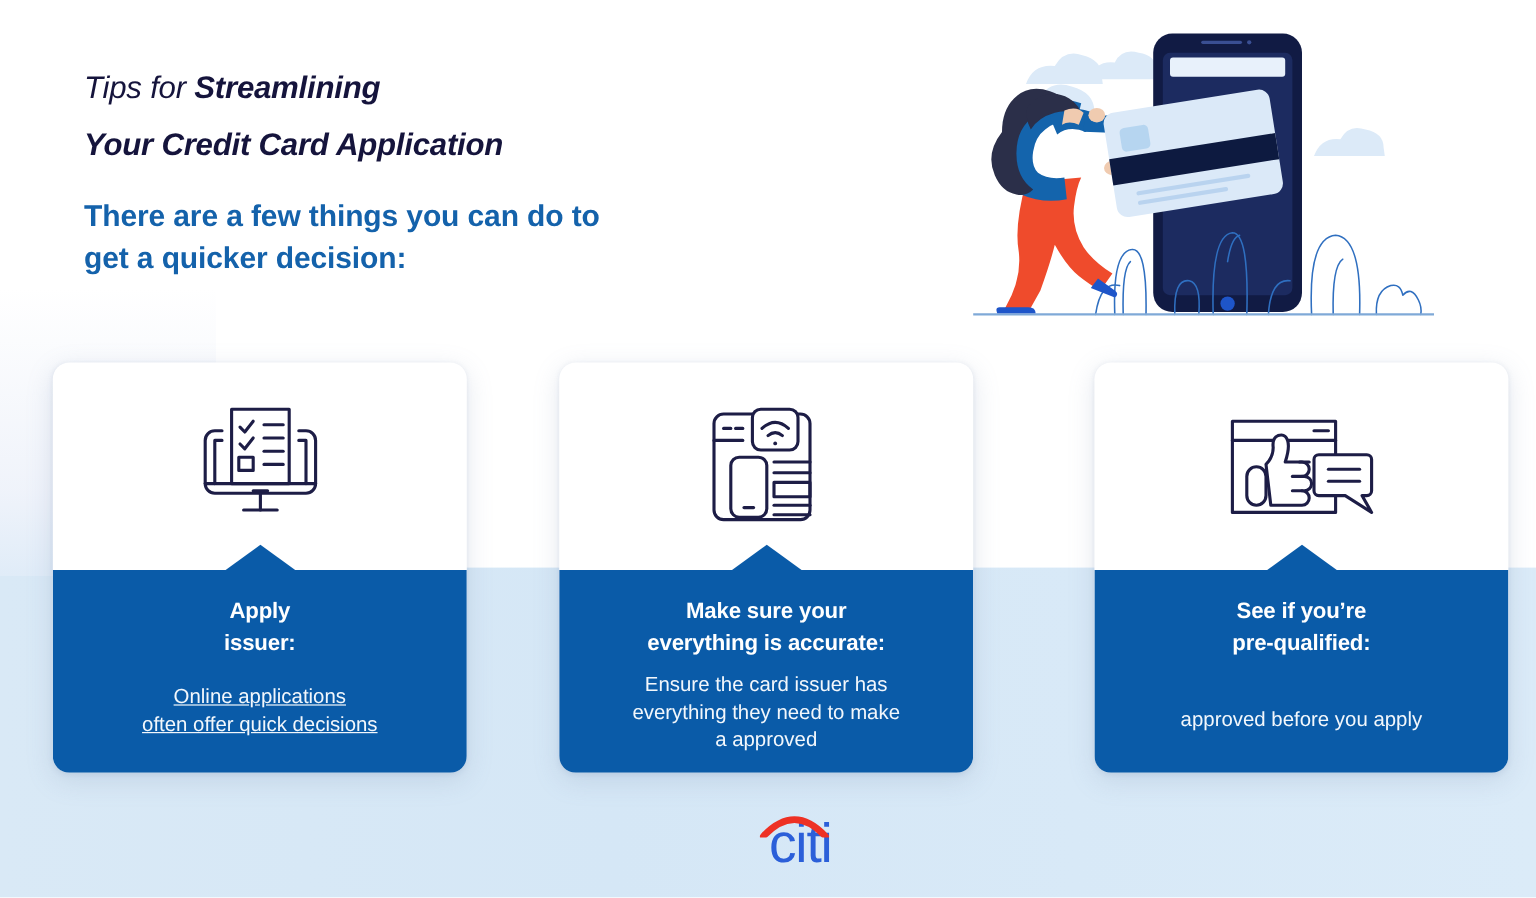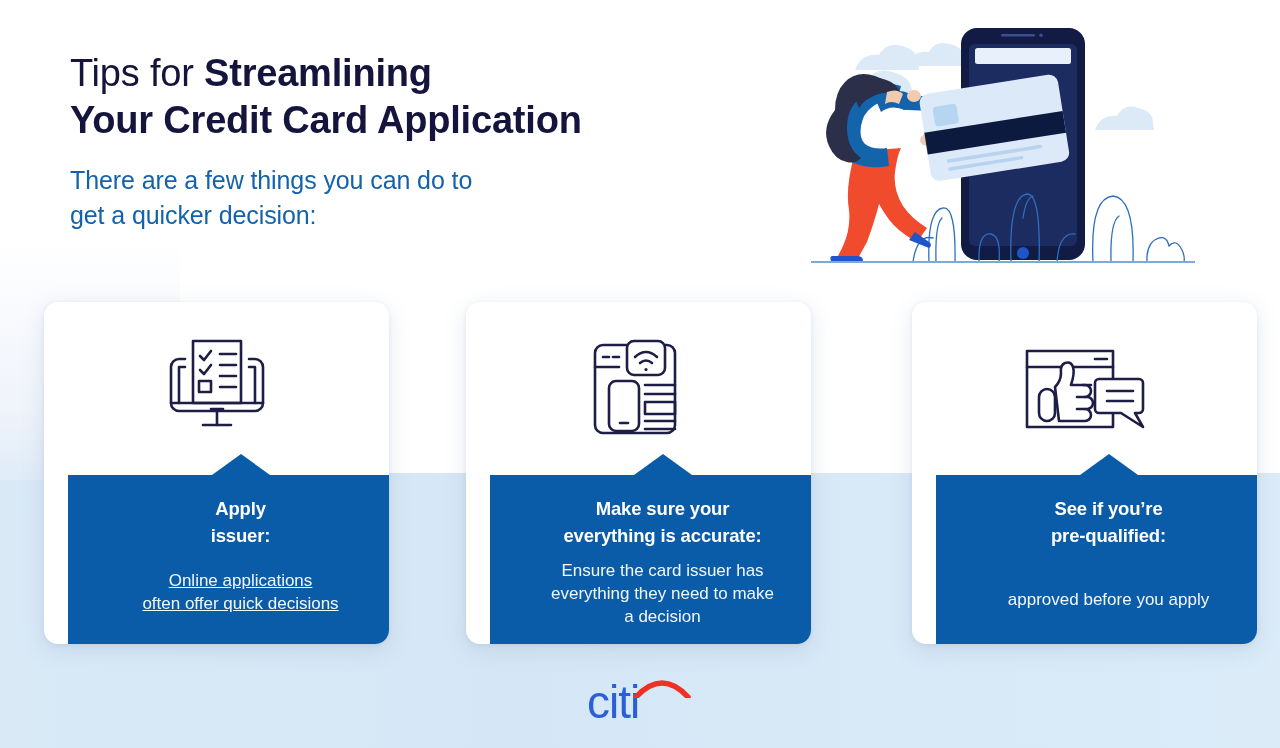--- a/index.html
+++ b/index.html
@@ -36,33 +36,34 @@
     background: linear-gradient(180deg, rgba(242,245,252,0) 0%, rgba(238,242,250,0.9) 70%, rgba(224,236,248,1) 100%);
   }
 
   
   .header {
     position: absolute;
     left: 70px; top: 50px;
     width: 620px;
   }
   .title {
-    font-size: 38px;
+    font-size: 26px;
     line-height: 47px;
     color: #15143c;
     font-weight: 400;
     letter-spacing: -0.2px;
+    font-style: italic;
   }
   .title b { font-weight: 700; }
   .subtitle {
     margin-top: 19px;
     font-size: 25px;
     line-height: 35px;
     color: #1462ab;
-    font-weight: 400;
+    font-weight: 700;
     letter-spacing: -0.1px;
   }
 
   
   .illustration {
     position: absolute;
     left: 795px; top: 0px;
     width: 420px; height: 270px;
   }
   .illustration svg { display: block; }
@@ -96,21 +97,20 @@
     justify-content: center;
   }
   .card-icon svg { display: block; }
 
   .card-banner {
     position: absolute;
     left: 0; top: 173px;
     width: 100%;
     height: 169px;
     background: #0a5ba8;
-    margin-left: 24px;
   }
   .notch {
     position: absolute;
     left: 50%;
     top: -21px;
     margin-left: -29px;
     width: 0; height: 0;
     border-left: 29px solid transparent;
     border-right: 29px solid transparent;
     border-bottom: 21px solid #0a5ba8;
@@ -153,21 +153,21 @@
   }
   .citi-logo {
     position: relative;
     width: 106px;
     height: 50px;
   }
   .citi-word {
     position: absolute;
     left: 0; top: 4px;
     width: 106px;
-    text-align: left;
+    text-align: right;
     font-size: 46px;
     line-height: 46px;
     font-weight: 400;
     color: #2b5fd9;
     letter-spacing: -1px;
     font-family: "Liberation Sans", sans-serif;
   }
   .citi-arc {
     position: absolute;
     left: 46px; top: 1px;
@@ -311,21 +311,21 @@
     </div>
     <div class="card-banner">
       <div class="notch"></div>
       <div class="card-heading">
         <span>Make sure your</span><br>
         <span>everything is accurate:</span>
       </div>
       <div class="card-body">
         <span>Ensure the card issuer has</span><br>
         <span>everything they need to make</span><br>
-        <span>a decision</span>
+        <span>a approved</span>
       </div>
     </div>
   </div>
 
   <div class="card card-3">
     <div class="card-icon">
       <svg width="124" height="84" viewBox="0 0 124 84" fill="none" stroke="#1d1d46" stroke-width="2.6" stroke-linecap="round" stroke-linejoin="round">
         <rect x="4" y="4" width="86" height="76"></rect>
         <path d="M4 20 h86"></path>
         <path d="M72 12 h12"></path>

